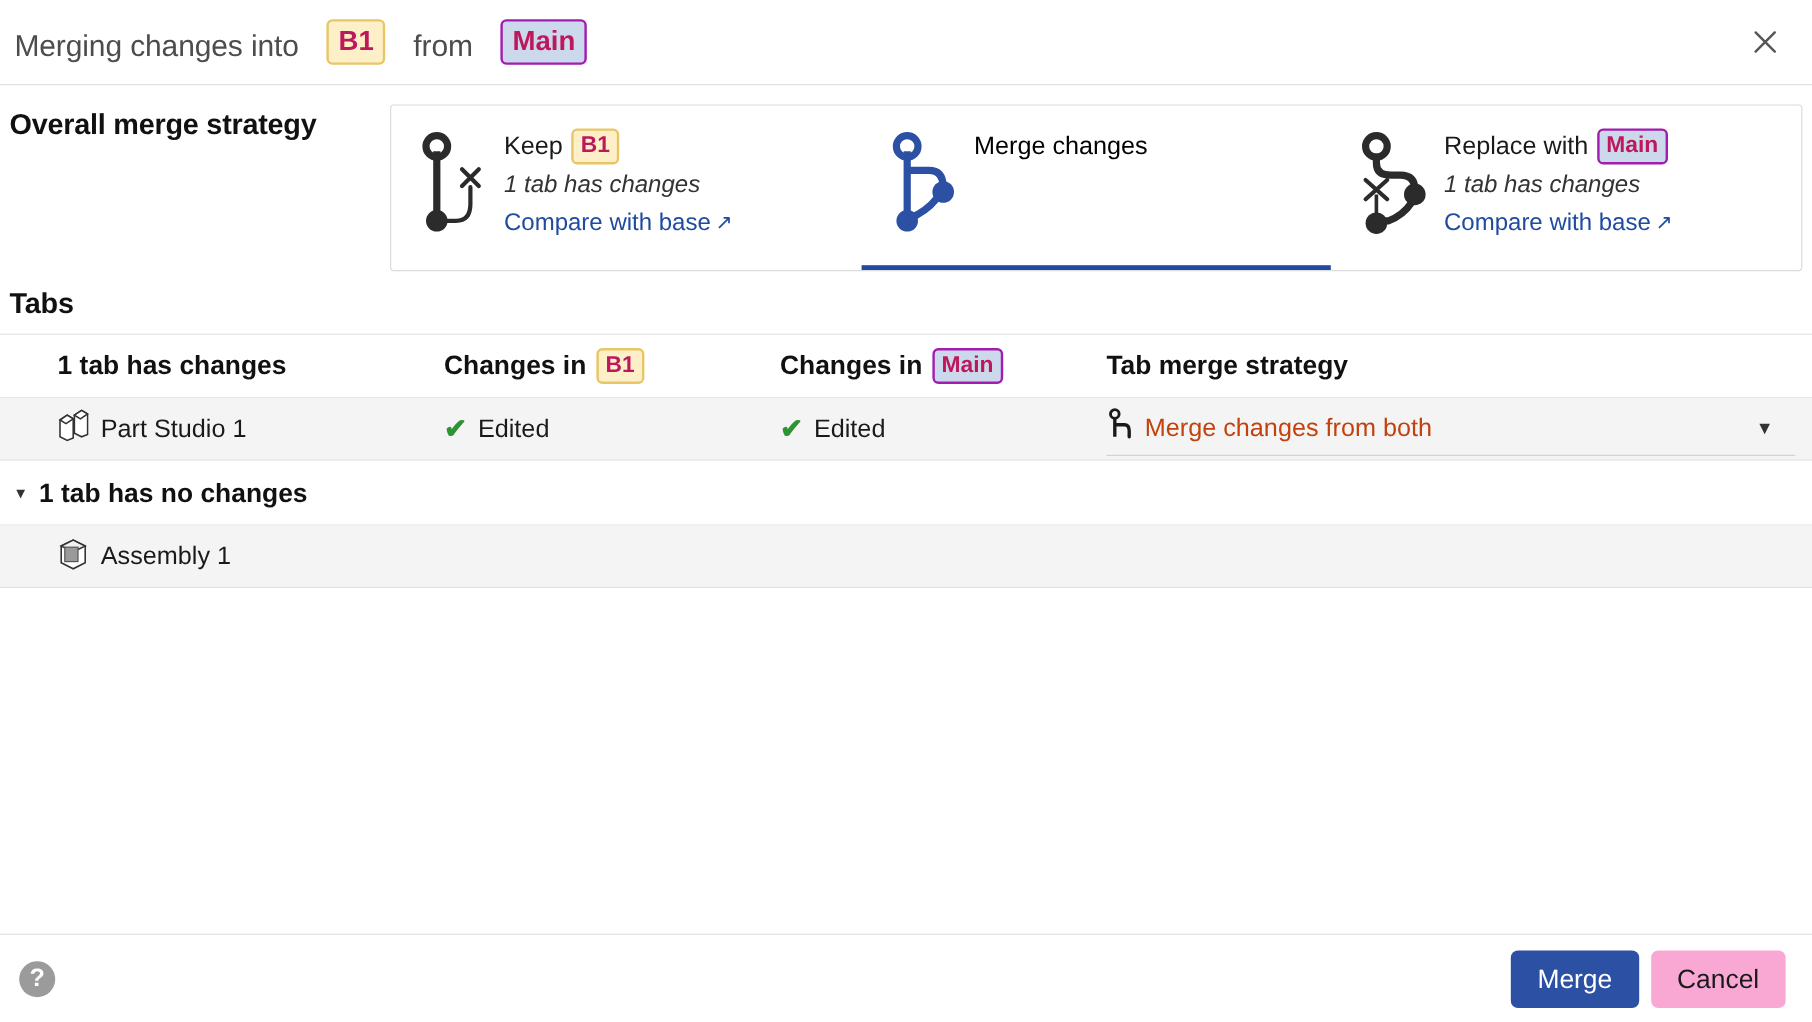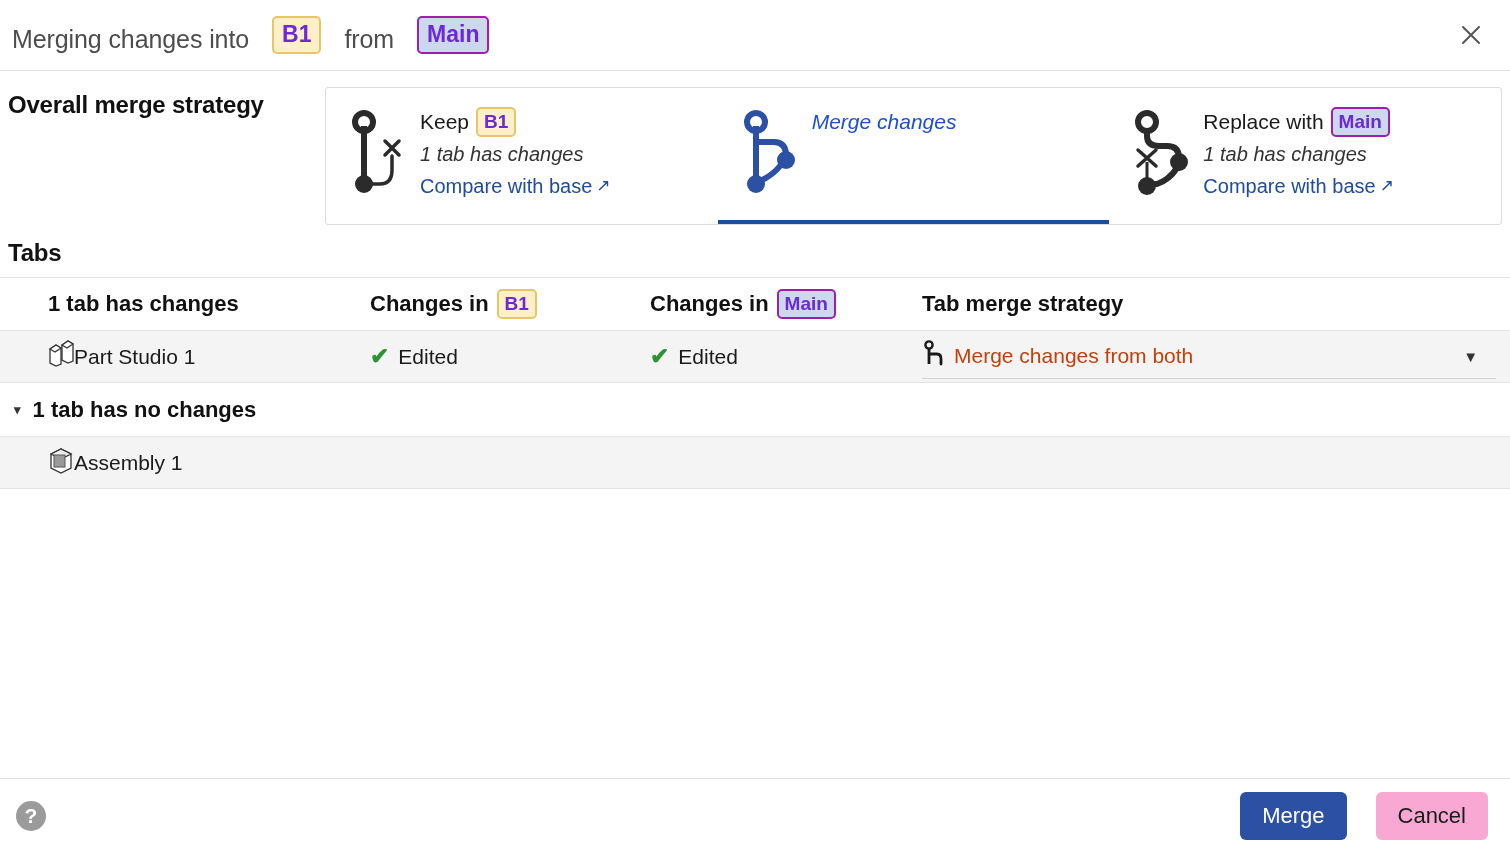--- a/index.html
+++ b/index.html
@@ -20,21 +20,21 @@
     padding: 0 18px 0 12px;
     position: relative;
   }
   .title-row { display: flex; align-items: flex-end; gap: 16px; font-size: 25px; color: #4a4a4a; }
   .title-text { font-size: 25px; color: #4d4d4d; letter-spacing: -0.1px; }
 
   .branch-badge {
     display: inline-flex; align-items: center; justify-content: center;
     font-weight: bold; line-height: 1;
     border-radius: 5px;
-    color: #6d28d9;
+    color: #be185d;
   }
   .badge-lg { font-size: 23px; padding: 5px 8px 6px; margin: 0 7px; }
   .badge-yellow { background: #fdf0c8; border: 2px solid #e8c567; }
   .badge-blue   { background: #ccd9ec; border: 2px solid #a21caf; }
 
   .close-btn {
     position: absolute; right: 22px; top: 50%; transform: translateY(-50%);
     width: 34px; height: 34px; display: flex; align-items: center; justify-content: center;
     cursor: pointer; color: #555;
   }
@@ -64,21 +64,21 @@
     gap: 14px;
     padding: 18px 10px 16px 24px;
     cursor: pointer;
     position: relative;
     border-bottom: 4px solid transparent;
   }
   .strategy-opt.selected { border-bottom-color: #1f4ba0; }
   .opt-icon { width: 56px; flex-shrink: 0; padding-top: 2px; }
   .opt-text { display: flex; flex-direction: column; gap: 2px; }
   .opt-title { font-size: 21px; color: #1a1a1a; display: flex; align-items: center; flex-wrap: wrap; line-height: 1.5; }
-  .strategy-opt.selected .opt-title { color: #1d4ed8; font-style: italic; }
+  .strategy-opt.selected .opt-title { color: #000000; }
   .badge-md { font-size: 19px; padding: 3px 6px 4px; margin-left: 7px; }
   .opt-sub { font-size: 20px; font-style: italic; color: #333; line-height: 1.45; max-width: 265px; }
   .strategy-opt.selected .opt-sub { color: #1f4ba0; }
   .opt-link { font-size: 20px; color: #1f4ba0; display: inline-flex; align-items: center; gap: 4px; cursor: pointer; line-height: 1.5; }
   .opt-link .arrow { font-size: 17px; }
 
   
   .tabs-heading {
     font-size: 24px; font-weight: bold; color: #111;
     padding: 14px 0 10px 8px;
@@ -104,21 +104,21 @@
   .head-cell { display: flex; align-items: center; }
   .badge-sm { font-size: 19px; padding: 3px 6px 4px; margin-left: 8px; }
 
   .row {
     display: flex; align-items: center;
     height: 52px;
     background: #f4f4f4;
     border-bottom: 1px solid #e3e3e3;
     font-size: 21px; color: #1a1a1a;
   }
-  .row .col-1 { display: flex; align-items: center; padding-left: 48px; }
+  .row .col-1 { display: flex; align-items: center; gap: 10px; padding-left: 48px; }
   .check-cell { display: flex; align-items: center; gap: 9px; }
   .check { color: #2e9433; font-size: 23px; font-weight: bold; line-height: 1; }
 
   .select-wrap {
     display: flex; align-items: center; gap: 10px;
     border-bottom: 1px solid #d3d3d3;
     height: 44px;
     padding-right: 18px;
     margin-right: 14px;
     cursor: pointer;
@@ -147,21 +147,21 @@
     display: flex; align-items: center; justify-content: space-between;
     padding: 0 22px 0 16px;
     background: #fff;
   }
   .help-icon {
     width: 30px; height: 30px; border-radius: 50%;
     background: #9b9b9b; color: #fff;
     display: flex; align-items: center; justify-content: center;
     font-size: 21px; font-weight: bold; cursor: pointer;
   }
-  .btns { display: flex; gap: 29px; }
+  .btns { display: flex; gap: 10px; }
   .btn {
     font-size: 22px; border-radius: 6px; border: none;
     padding: 0 22px; height: 48px; min-width: 105px;
     cursor: pointer; font-family: "Liberation Sans", sans-serif;
   }
   .btn-primary { background: #2b50a4; color: #fff; }
   .btn-secondary { background: #f9a8d4; color: #1a1a1a; }
 </style>
 </head>
 <body>

